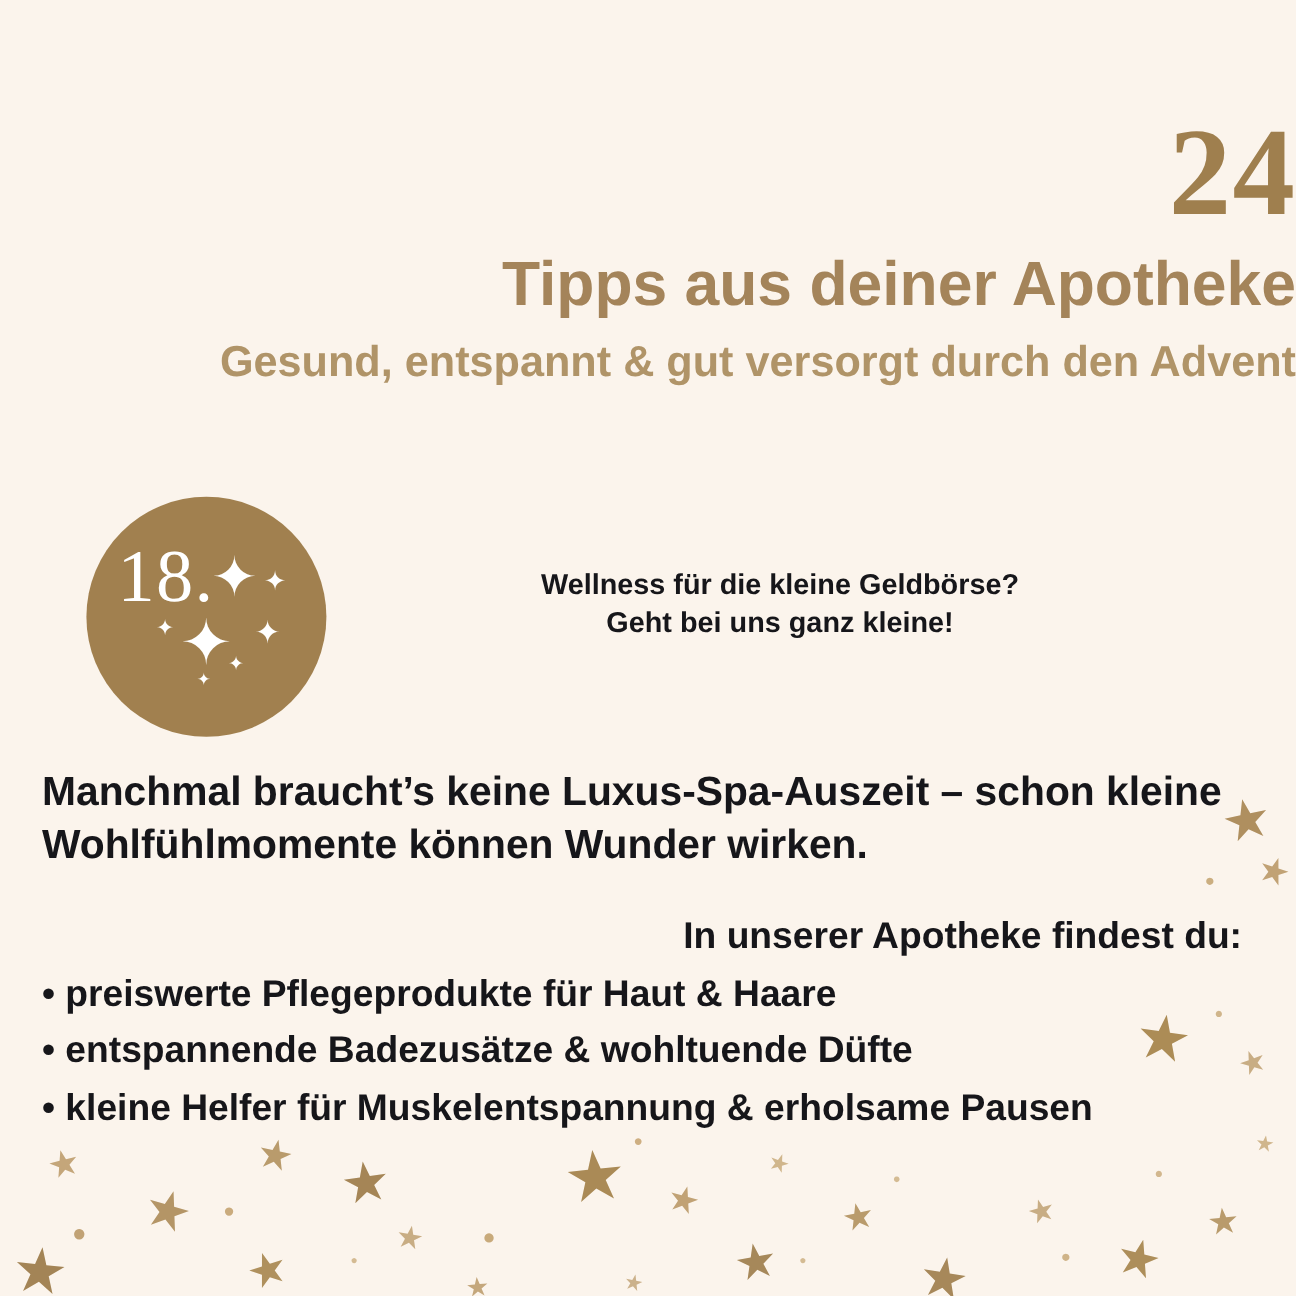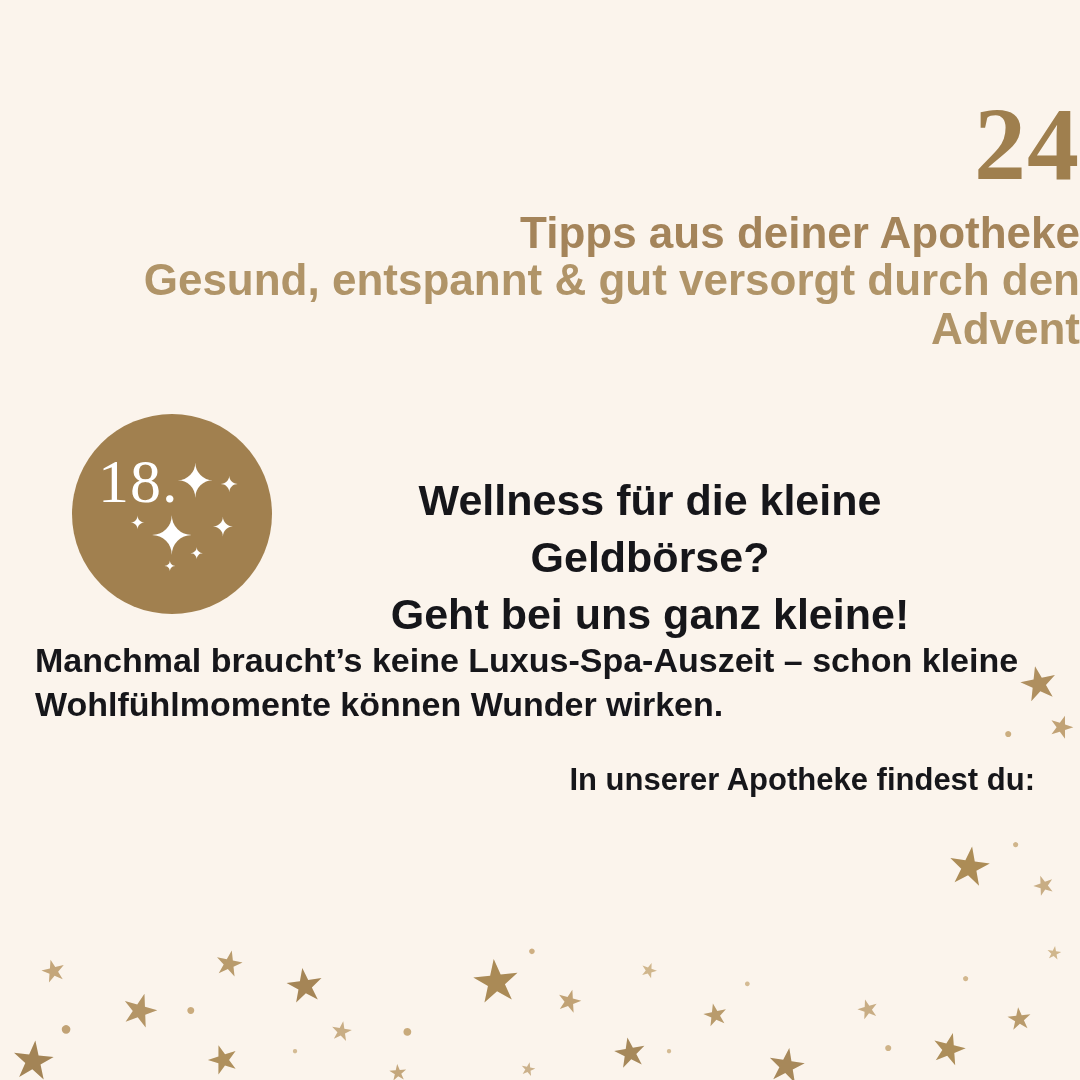--- a/index.html
+++ b/index.html
@@ -34,27 +34,28 @@
     margin-top: 92px;
     font-family: "Liberation Serif", serif;
     font-size: 104px;
     font-weight: 700;
     color: #9f7f4e;
     line-height: 1;
     letter-spacing: 1px;
   }
   .headline {
     margin-top: 14px;
-    font-size: 44px;
+    font-size: 52px;
     font-weight: 700;
     color: #a4845a;
     line-height: 1.05;
   }
   .subheadline {
-    font-size: 44px;
+    margin-top: 16px;
+    font-size: 36px;
     font-weight: 700;
     color: #b09468;
     line-height: 1.1;
   }
 
   
   .badge {
     position: absolute;
     left: 72px;
     top: 414px;
@@ -88,21 +89,21 @@
   .st6 { left: 118px; top: 132px; font-size: 16px; }
   .st7 { left: 92px;  top: 145px; font-size: 14px; }
 
   
   .lead {
     position: absolute;
     left: 300px;
     top: 472px;
     width: 700px;
     text-align: center;
-    font-size: 43px;
+    font-size: 24px;
     font-weight: 700;
     color: #16161a;
     line-height: 1.32;
   }
 
   
   .body-copy {
     position: absolute;
     left: 35px;
     top: 638px;
@@ -172,20 +173,25 @@
   </div>
 
   <div class="lead">
     <div>Wellness für die kleine Geldbörse?</div>
     <div>Geht bei uns ganz kleine!</div>
   </div>
 
   <div class="body-copy">
     <p class="para">Manchmal braucht’s keine Luxus-Spa-Auszeit – schon kleine Wohlfühlmomente können Wunder wirken.</p>
     <p class="list-intro">In unserer Apotheke findest du:</p>
+    <ul class="bullets">
+      <li>preiswerte Pflegeprodukte für Haut &amp; Haare</li>
+      <li>entspannende Badezusätze &amp; wohltuende Düfte</li>
+      <li>kleine Helfer für Muskelentspannung &amp; erholsame Pausen</li>
+    </ul>
   </div>
 
   <div class="confetti" id="confetti">
       <span class="cf" style="left: 1018px; top: 660px; font-size: 46px; color: rgb(171, 138, 88); opacity: 0.95; transform: rotate(-12deg);">★</span>
       <span class="cf" style="left: 1048px; top: 712px; font-size: 30px; color: rgb(187, 154, 105); opacity: 0.9; transform: rotate(18deg);">★</span>
       <span class="cf" style="left: 1004px; top: 726px; font-size: 14px; color: rgb(198, 167, 117); opacity: 0.9; transform: rotate(0deg);">●</span>
       <span class="cf" style="left: 946px; top: 840px; font-size: 52px; color: rgb(168, 135, 79); opacity: 0.95; transform: rotate(8deg);">★</span>
       <span class="cf" style="left: 1032px; top: 872px; font-size: 26px; color: rgb(192, 161, 115); opacity: 0.85; transform: rotate(-20deg);">★</span>
       <span class="cf" style="left: 1012px; top: 838px; font-size: 12px; color: rgb(201, 171, 123); opacity: 0.85; transform: rotate(0deg);">●</span>
       <span class="cf" style="left: 470px; top: 952px; font-size: 58px; color: rgb(166, 133, 78); opacity: 0.95; transform: rotate(-6deg);">★</span>

